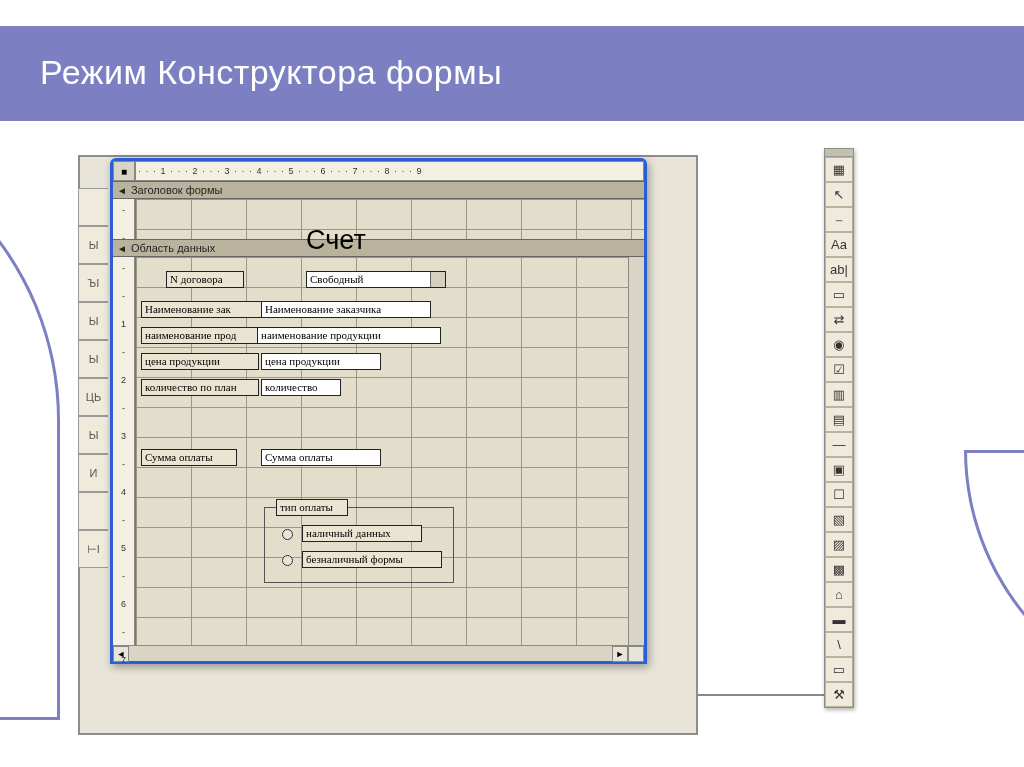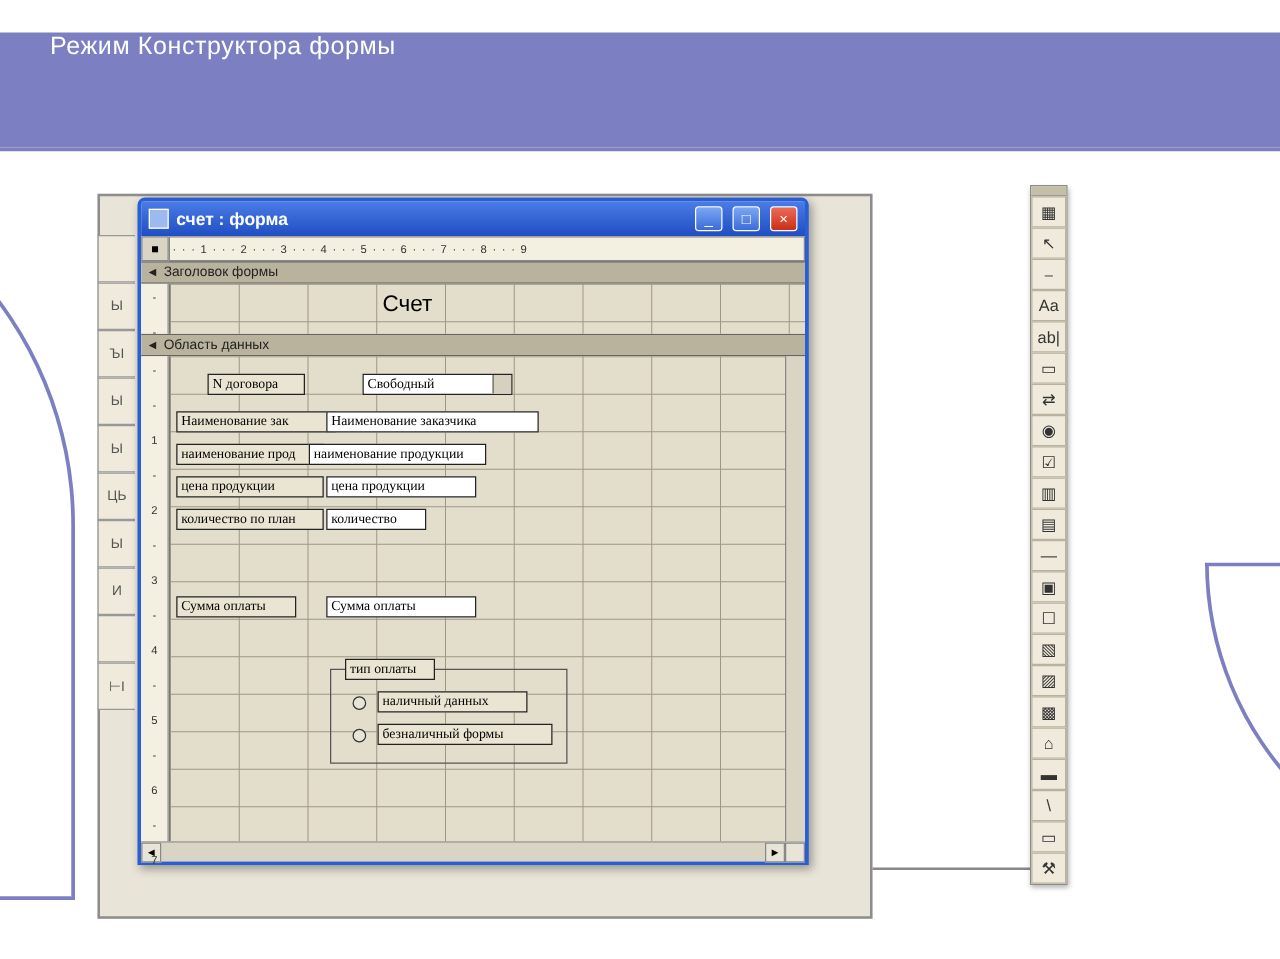--- a/index.html
+++ b/index.html
@@ -14,24 +14,24 @@
   }
 
   
   .slide-header {
     position: absolute;
     left: 0; top: 26px;
     width: 100%;
     height: 92px;
     background: #7c80c2;
     display: flex;
-    align-items: flex-start;
+    align-items: center;
     padding-left: 40px;
     color: #fff;
-    font-size: 20px;
+    font-size: 34px;
     letter-spacing: .5px;
   }
   .slide-headerline {
     position: absolute;
     left: 0; top: 118px;
     width: 100%;
     height: 3px;
     background: #7c80c2;
   }
 
@@ -156,22 +156,23 @@
   
   .db-label, .db-field {
     position:absolute;font-size:11px;
     border:1px solid #222;
     height:17px;line-height:15px;padding:0 3px;
     background:#eae5d2;
     white-space:nowrap;overflow:hidden;
   }
   .db-field { background:#fff; }
   .title-label {
-    position:absolute;font-size:18px;border:none;background:transparent;
+    position:absolute;font-size:27px;border:none;background:transparent;
     font-family: Tahoma, sans-serif;
+    margin-top: 20px;
   }
   .combo::after{
     content:"";position:absolute;right:0;top:0;width:14px;height:100%;
     border-left:1px solid #666;background:#d6d1be;
   }
   .combo .caret{position:absolute;right:3px;top:5px;border:4px solid transparent;border-top-color:#222;}
 
   .option-frame{
     position:absolute;border:1px solid #555;background:transparent;
   }
@@ -222,27 +223,20 @@
   <div class="bg-tab">Ы</div>
   <div class="bg-tab">Ы</div>
   <div class="bg-tab">ЦЬ</div>
   <div class="bg-tab">Ы</div>
   <div class="bg-tab">И</div>
   <div class="bg-tab"></div>
   <div class="bg-tab">⊢I</div>
 </div>
 
 <div class="access-window">
-  <div class="titlebar">
-    <span class="icon"></span>
-    <span class="title">счет : форма</span>
-    <span class="winbtn">_</span>
-    <span class="winbtn">□</span>
-    <span class="winbtn close">×</span>
-  </div>
 
   <div class="designer-body">
     <div class="ruler-corner">■</div>
     <div class="ruler-h">· · · 1 · · · 2 · · · 3 · · · 4 · · · 5 · · · 6 · · · 7 · · · 8 · · · 9</div>
 
     <div class="section-header">
       <span class="arrow">◄</span>
       <span>Заголовок формы</span>
     </div>
     <div style="position:relative;">
@@ -275,30 +269,30 @@
           <span>5</span>
           <span>-</span>
           <span>6</span>
           <span>-</span>
           <span>7</span>
       </div>
       <div class="section-canvas data">
         <div class="grid"></div>
 
         <div class="db-label" style="left:30px;top:14px;width:78px">N договора</div>
-        <div class="db-field combo" style="left:154px;top:14px;width:120px">
+        <div class="db-field combo" style="left:170px;top:14px;width:140px">
           <span>Свободный</span>
           <span class="caret"></span>
         </div>
 
         <div class="db-label" style="left:5px;top:44px;width:128px">Наименование зак</div>
         <div class="db-field" style="left:125px;top:44px;width:170px">Наименование заказчика</div>
 
         <div class="db-label" style="left:5px;top:70px;width:118px">наименование прод</div>
-        <div class="db-field" style="left:111px;top:70px;width:142px">наименование продукции</div>
+        <div class="db-field" style="left:121px;top:70px;width:184px">наименование продукции</div>
 
         <div class="db-label" style="left:5px;top:96px;width:118px">цена продукции</div>
         <div class="db-field" style="left:125px;top:96px;width:120px">цена продукции</div>
 
         <div class="db-label" style="left:5px;top:122px;width:118px">количество по план</div>
         <div class="db-field" style="left:125px;top:122px;width:80px">количество</div>
 
         <div class="db-label" style="left:5px;top:192px;width:96px">Сумма оплаты</div>
         <div class="db-field" style="left:125px;top:192px;width:120px">Сумма оплаты</div>
 

